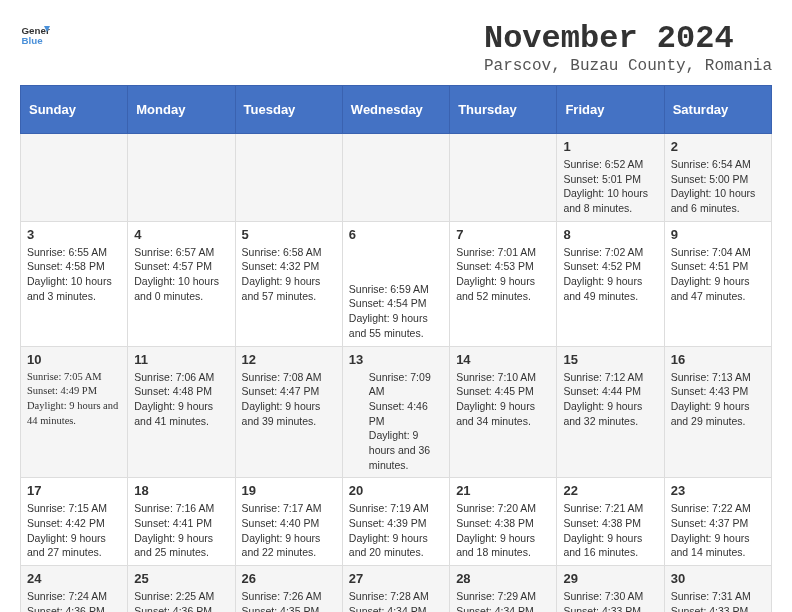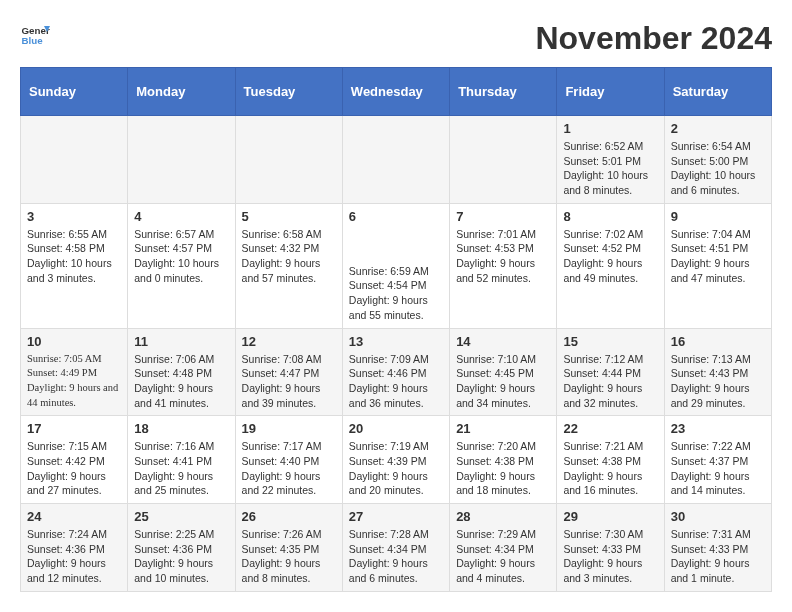--- a/index.html
+++ b/index.html
@@ -19,20 +19,21 @@
     .logo {
       display: flex;
       align-items: center;
       gap: 4px;
     }
     .logo-icon {
       width: 30px;
       height: 30px;
     }
     .title-area {
+      font-family: Liberation Mono, monospace;
     }
     .main-title {
       font-size: 32px;
       font-weight: bold;
       color: #333;
     }
     .subtitle {
       font-size: 16px;
       color: #555;
     }
@@ -90,20 +91,21 @@
 <div class="header-area">
   <div class="logo">
     <svg class="logo-icon" viewBox="0 0 40 40">
       <text x="2" y="18" font-size="13" font-weight="bold" fill="#333">General</text>
       <text x="2" y="32" font-size="13" font-weight="bold" fill="#4a90d9">Blue</text>
       <polygon points="32,8 40,8 36,16" fill="#4a90d9"></polygon>
     </svg>
   </div>
   <div class="title-area">
     <div class="main-title">November 2024</div>
+    <div class="subtitle">Parscov, Buzau County, Romania</div>
   </div>
 </div>
 
 <table class="calendar">
   <thead>
     <tr>
     <th>Sunday</th>
         <th>Monday</th>
         <th>Tuesday</th>
         <th>Wednesday</th>
@@ -190,21 +192,21 @@
 Daylight: 9 hours and 41 minutes.</div>
         </td>
         <td>
           <span class="day-number">12</span>
           <div class="day-info" style="white-space: pre-line;">Sunrise: 7:08 AM
 Sunset: 4:47 PM
 Daylight: 9 hours and 39 minutes.</div>
         </td>
         <td>
           <span class="day-number">13</span>
-          <div class="day-info" style="white-space: pre-line;">Sunrise: 7:09 AM
+          <div class="day-info" style="white-space: pre-line; margin-left: 20px;">Sunrise: 7:09 AM
 Sunset: 4:46 PM
 Daylight: 9 hours and 36 minutes.</div>
         </td>
         <td>
           <span class="day-number">14</span>
           <div class="day-info" style="white-space: pre-line;">Sunrise: 7:10 AM
 Sunset: 4:45 PM
 Daylight: 9 hours and 34 minutes.</div>
         </td>
         <td>

